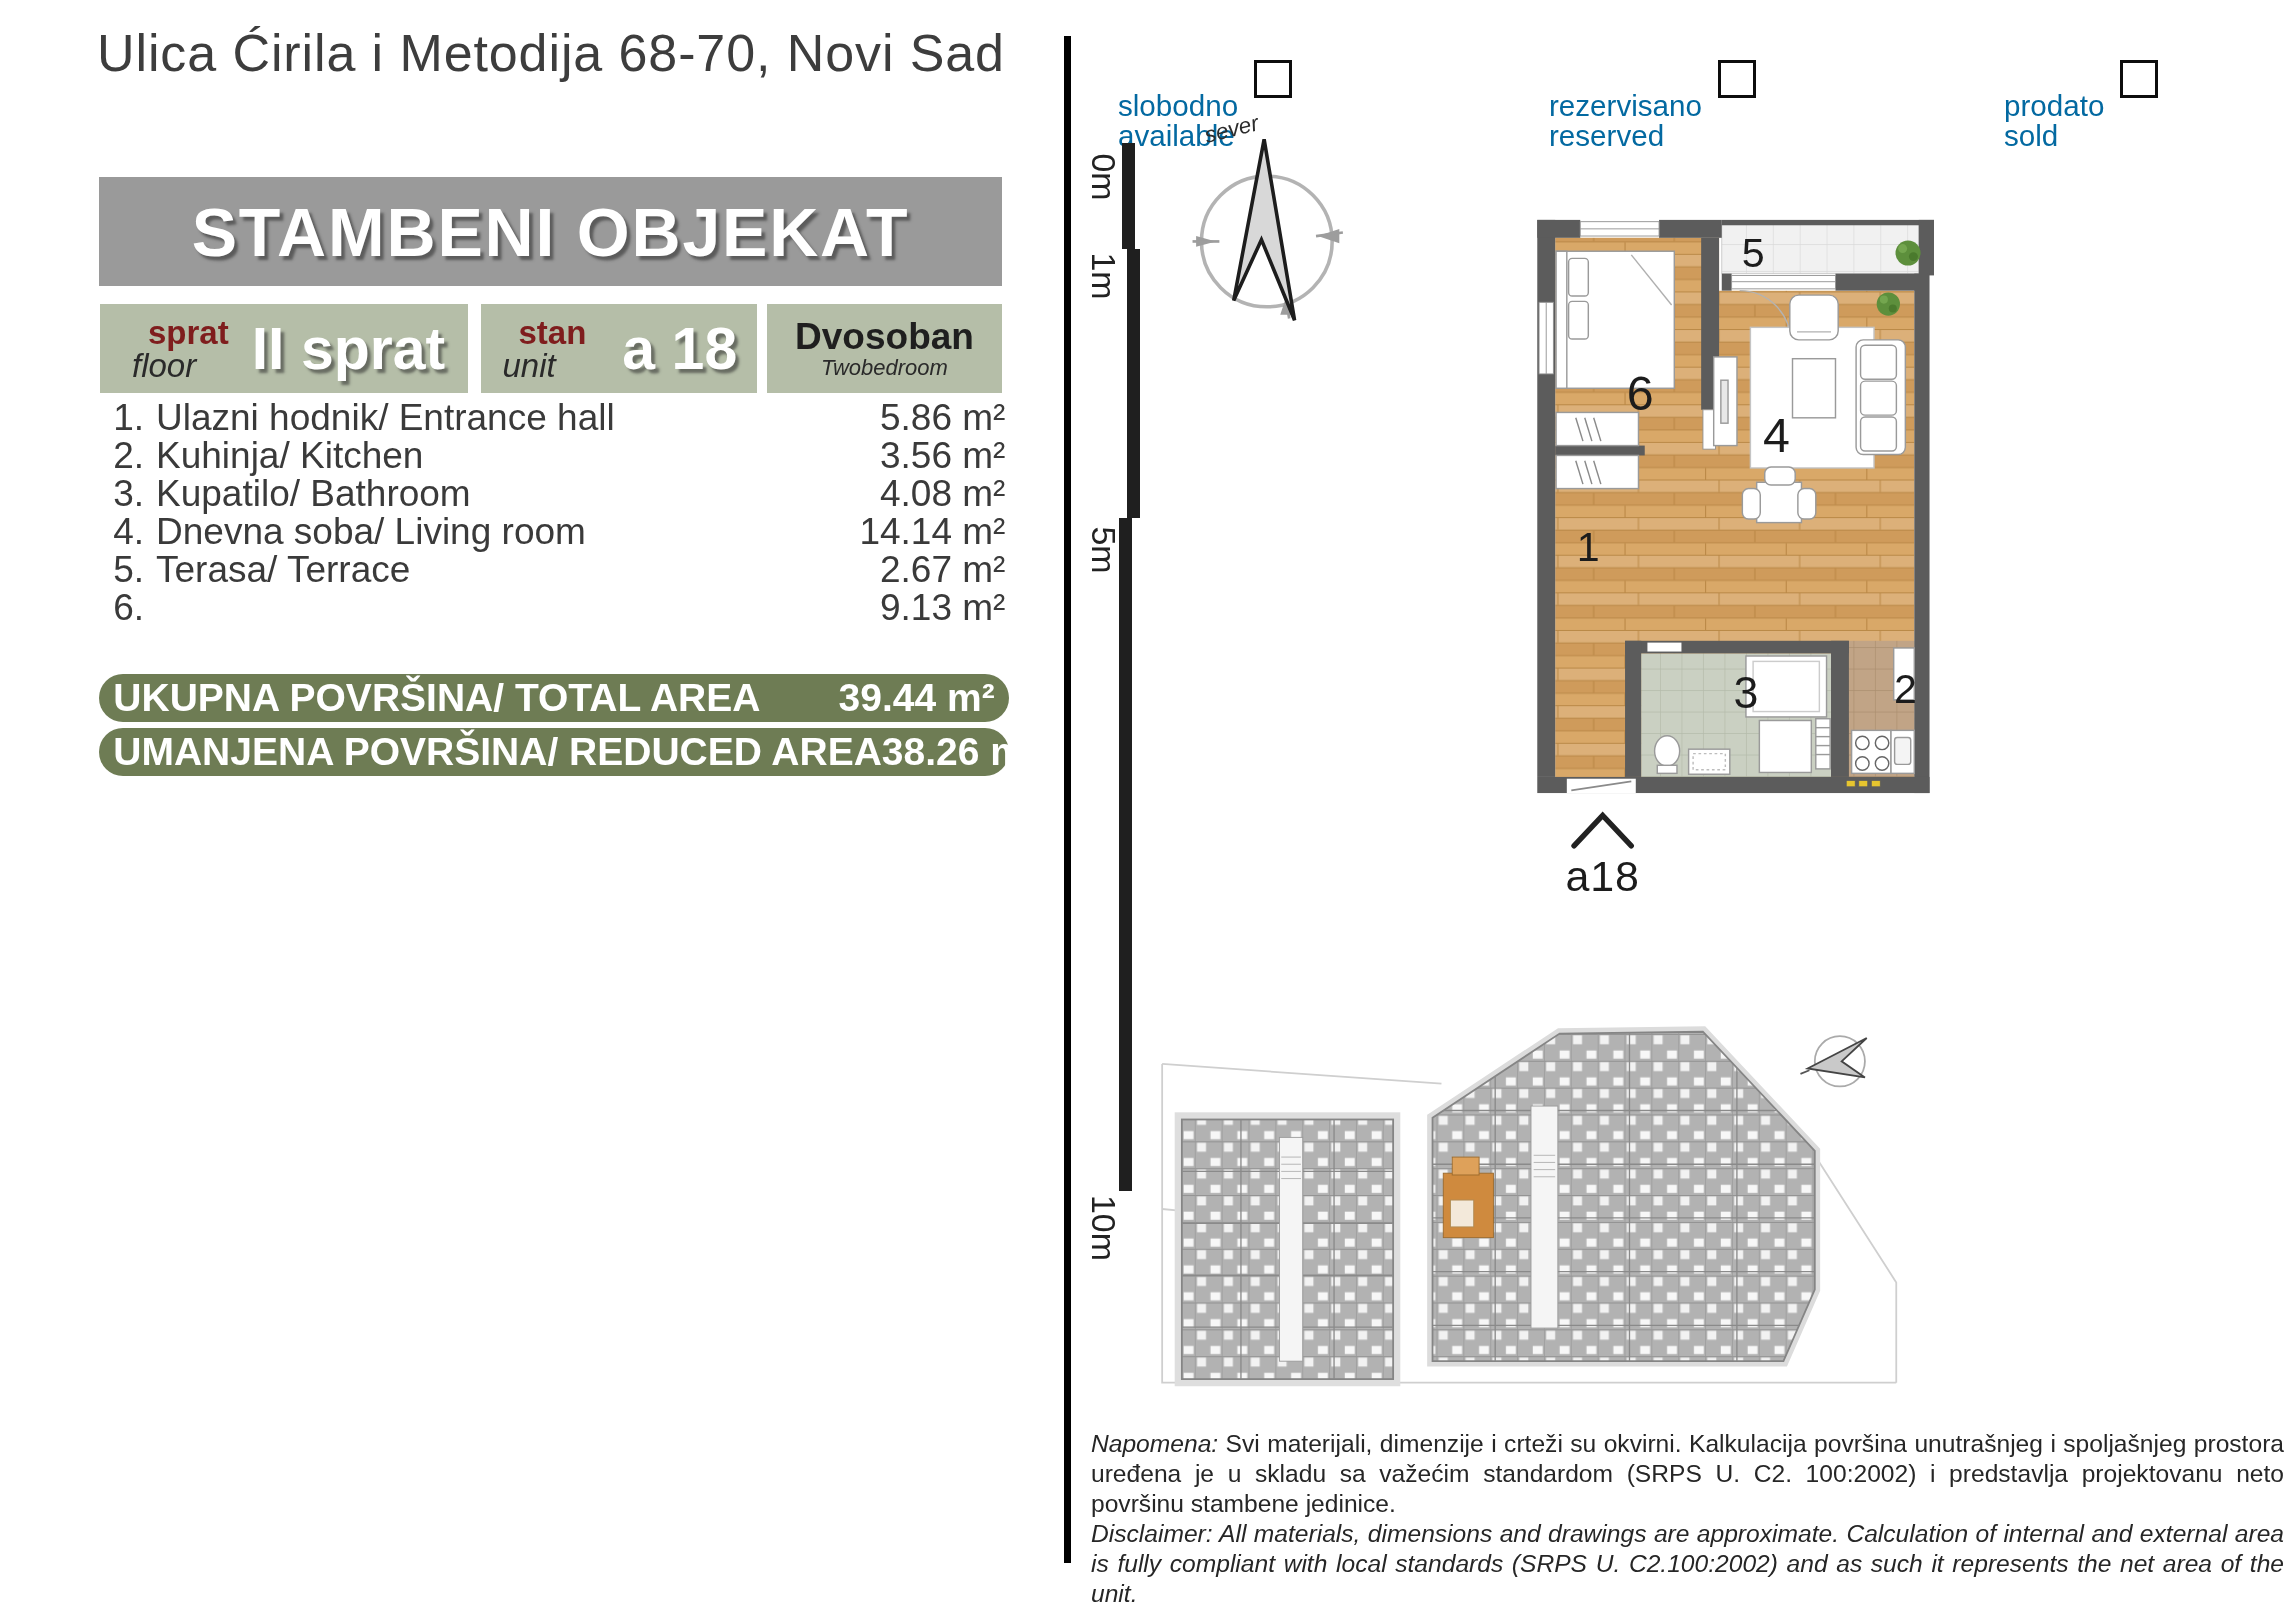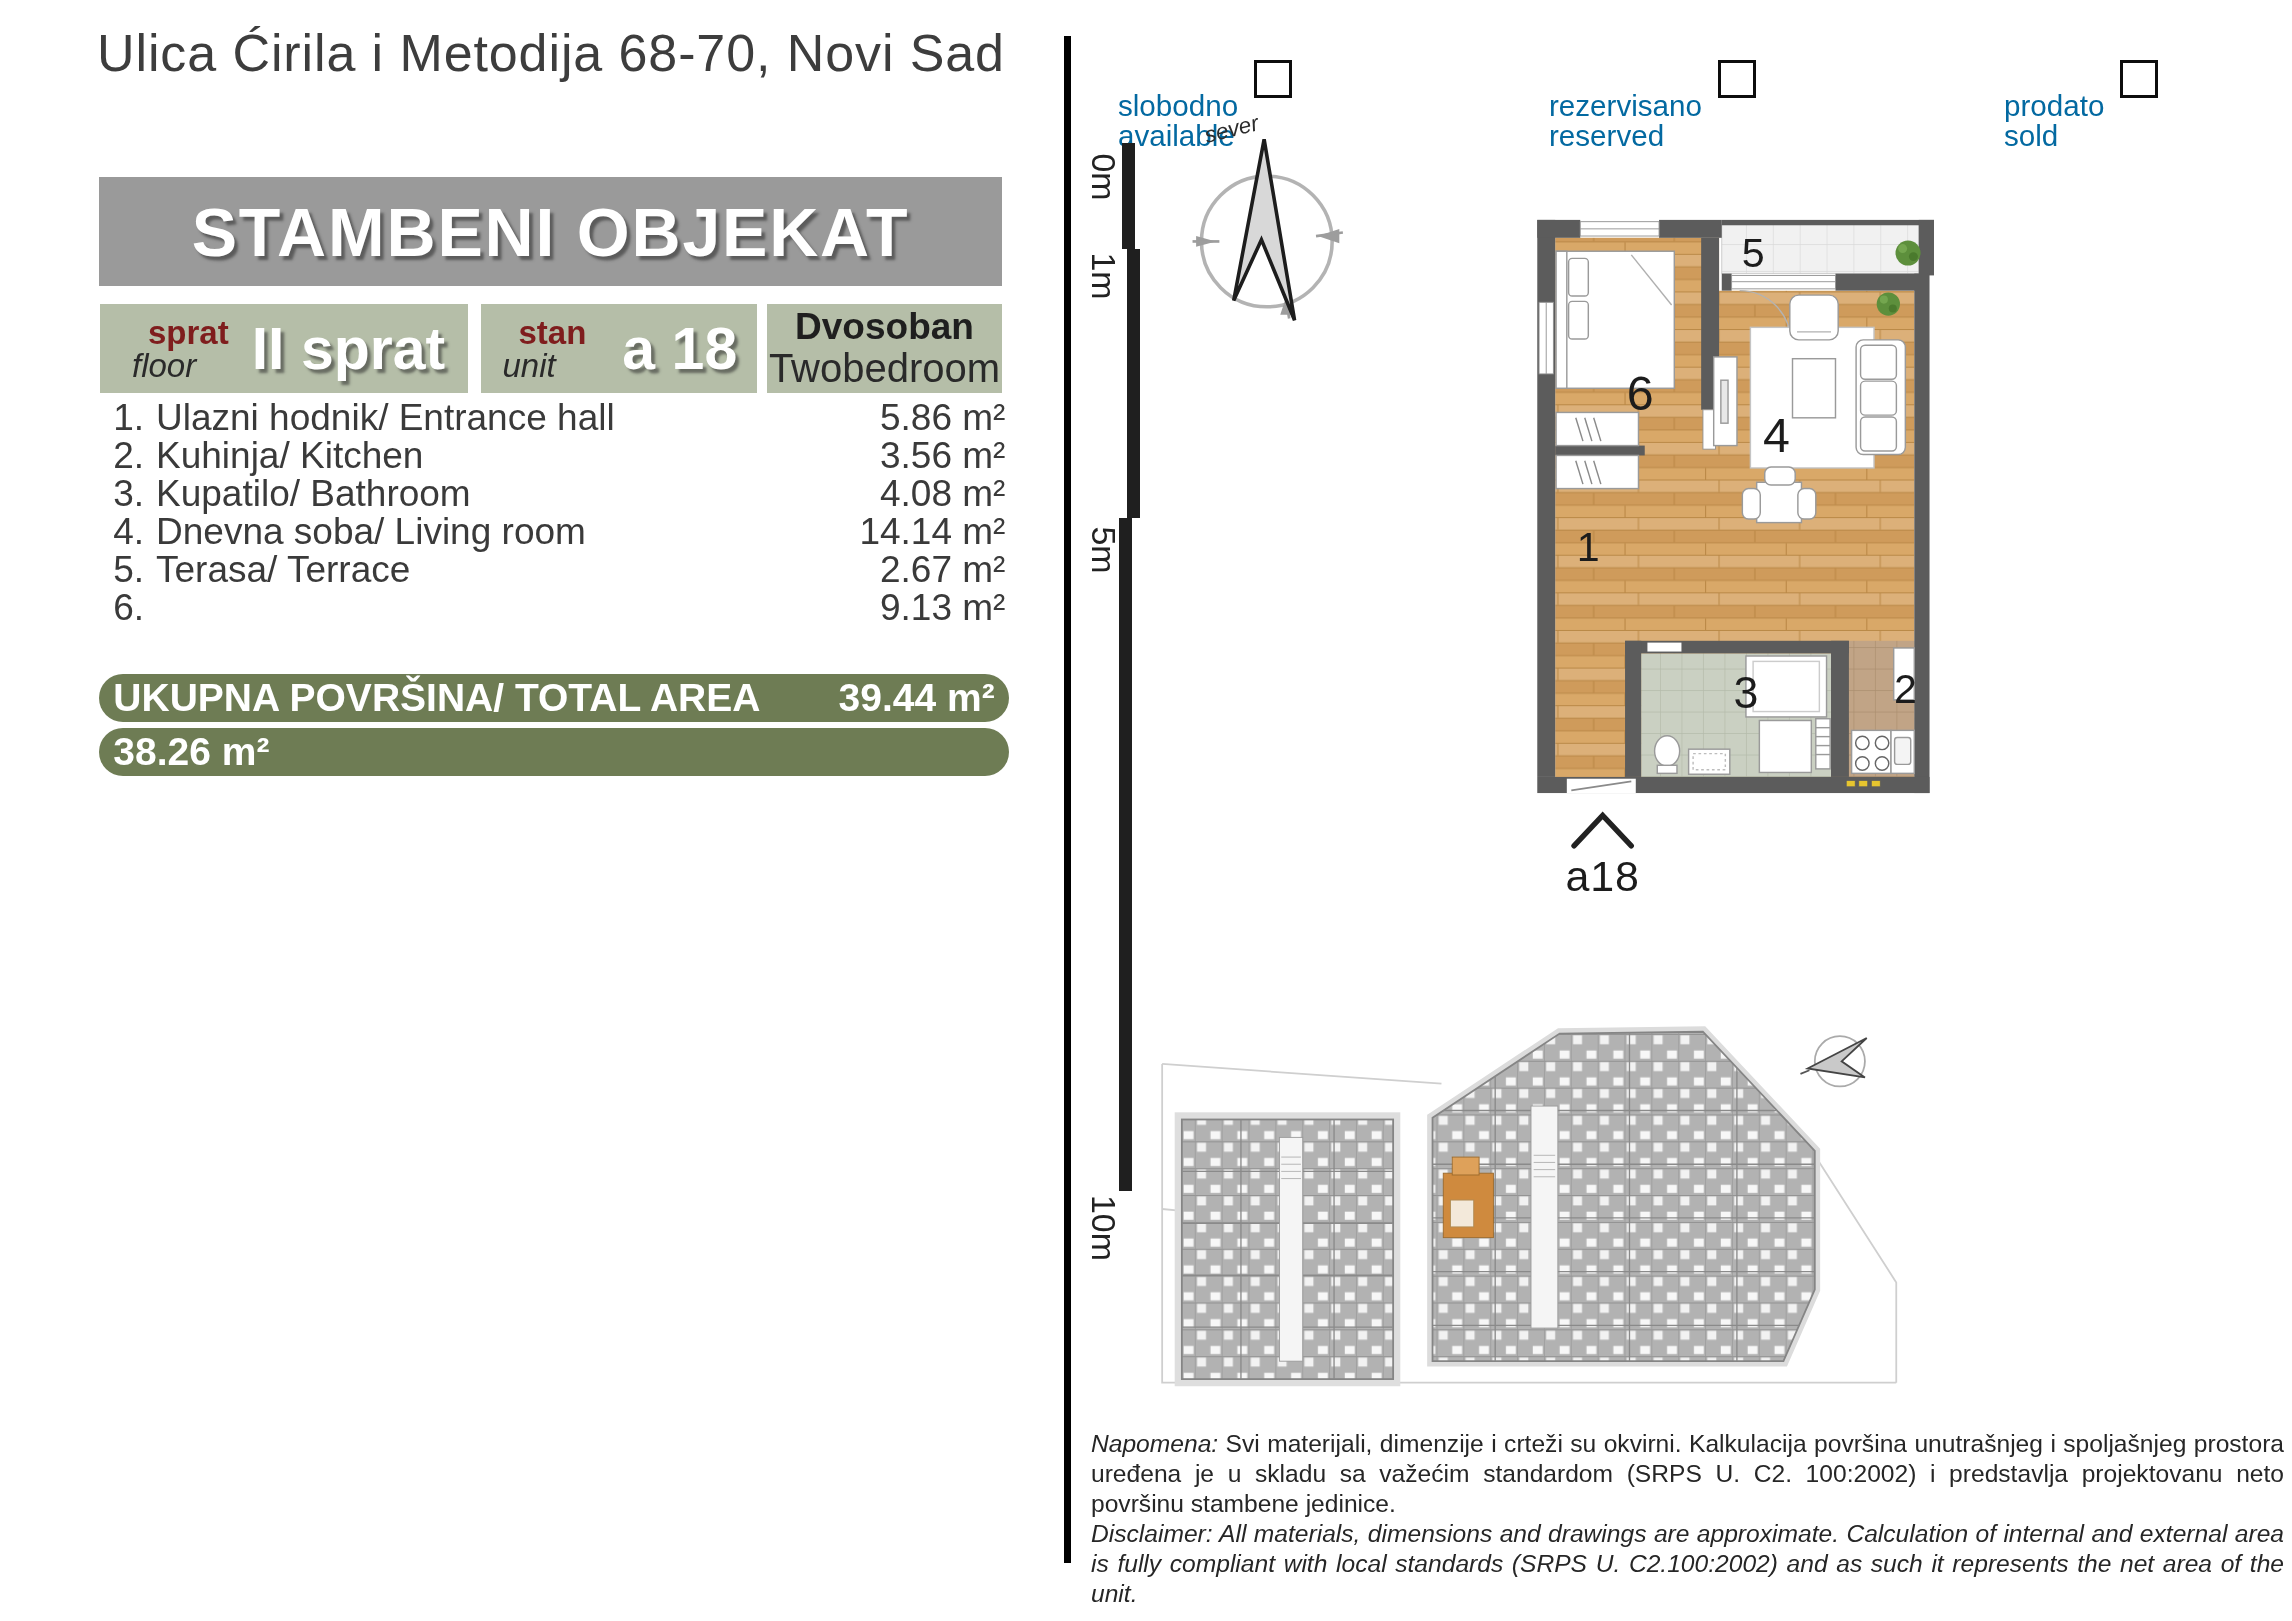--- a/index.html
+++ b/index.html
@@ -15,21 +15,21 @@
           text-shadow:3.6px 3.6px 2.7px rgba(40,40,40,.55);white-space:nowrap;}
   .badge{top:304px;height:89px;background:#b5bea8;display:flex;align-items:center;}
   .badge .lbls{display:flex;flex-direction:column;justify-content:center;line-height:1.0;}
   .badge .lbl-sr{font-size:33px;font-weight:bold;color:#7f1d1d;margin-left:16px;}
   .badge .lbl-en{font-size:33px;font-style:italic;color:#2a2a2a;}
   .badge .big{font-size:59px;font-weight:bold;color:#fff;text-shadow:3.6px 3.6px 2.7px rgba(40,40,40,.55);white-space:nowrap;}
   .badge-floor{left:100px;width:368px;padding-left:32px;box-sizing:border-box;gap:23px;}
   .badge-unit{left:481px;width:276px;padding-left:21.5px;box-sizing:border-box;gap:36px;}
   .badge-type{left:767px;width:235px;flex-direction:column;justify-content:center;line-height:1.05;}
   .badge-type .t1{font-size:37px;font-weight:bold;color:#1f1f1f;text-align:center;width:100%;}
-  .badge-type .t2{font-size:40px;color:#2a2a2a;text-align:center;width:100%;}
+  .badge-type .t2{font-size:22px;font-style:italic;color:#2a2a2a;text-align:center;width:100%;}
 
   .roomlist{left:99px;top:397px;width:910px;}
   .room-row{position:relative;height:38px;font-size:37px;color:#3a3a3a;}
   .room-row .num{position:absolute;left:14.3px;}
   .room-row .nm{position:absolute;left:57px;white-space:nowrap;}
   .room-row .ar{position:absolute;right:3.6px;}
 
   .total-bar{left:99px;width:910px;height:48px;background:#6e7c54;display:flex;
              align-items:center;justify-content:space-between;padding:0 14.3px;box-sizing:border-box;border-radius:24px;}
   .total-bar span{font-size:39px;font-weight:bold;color:#fff;white-space:nowrap;}
@@ -117,20 +117,21 @@
       <span class="num">6.</span>
       <span class="ar">9.13 m²</span>
     </div>
   </div>
 
   <div class="abs total-bar tb1">
     <span>UKUPNA POVRŠINA/ TOTAL AREA</span>
     <span>39.44 m²</span>
   </div>
   <div class="abs total-bar tb2">
+    <span>UMANJENA POVRŠINA/ REDUCED AREA</span>
     <span>38.26 m²</span>
   </div>
 
   <div class="abs divider"></div>
 
   <div class="abs legend-item" style="left:1118px;">
     <div class="legend-text">
       <div>slobodno</div>
       <div>available</div>
     </div>

